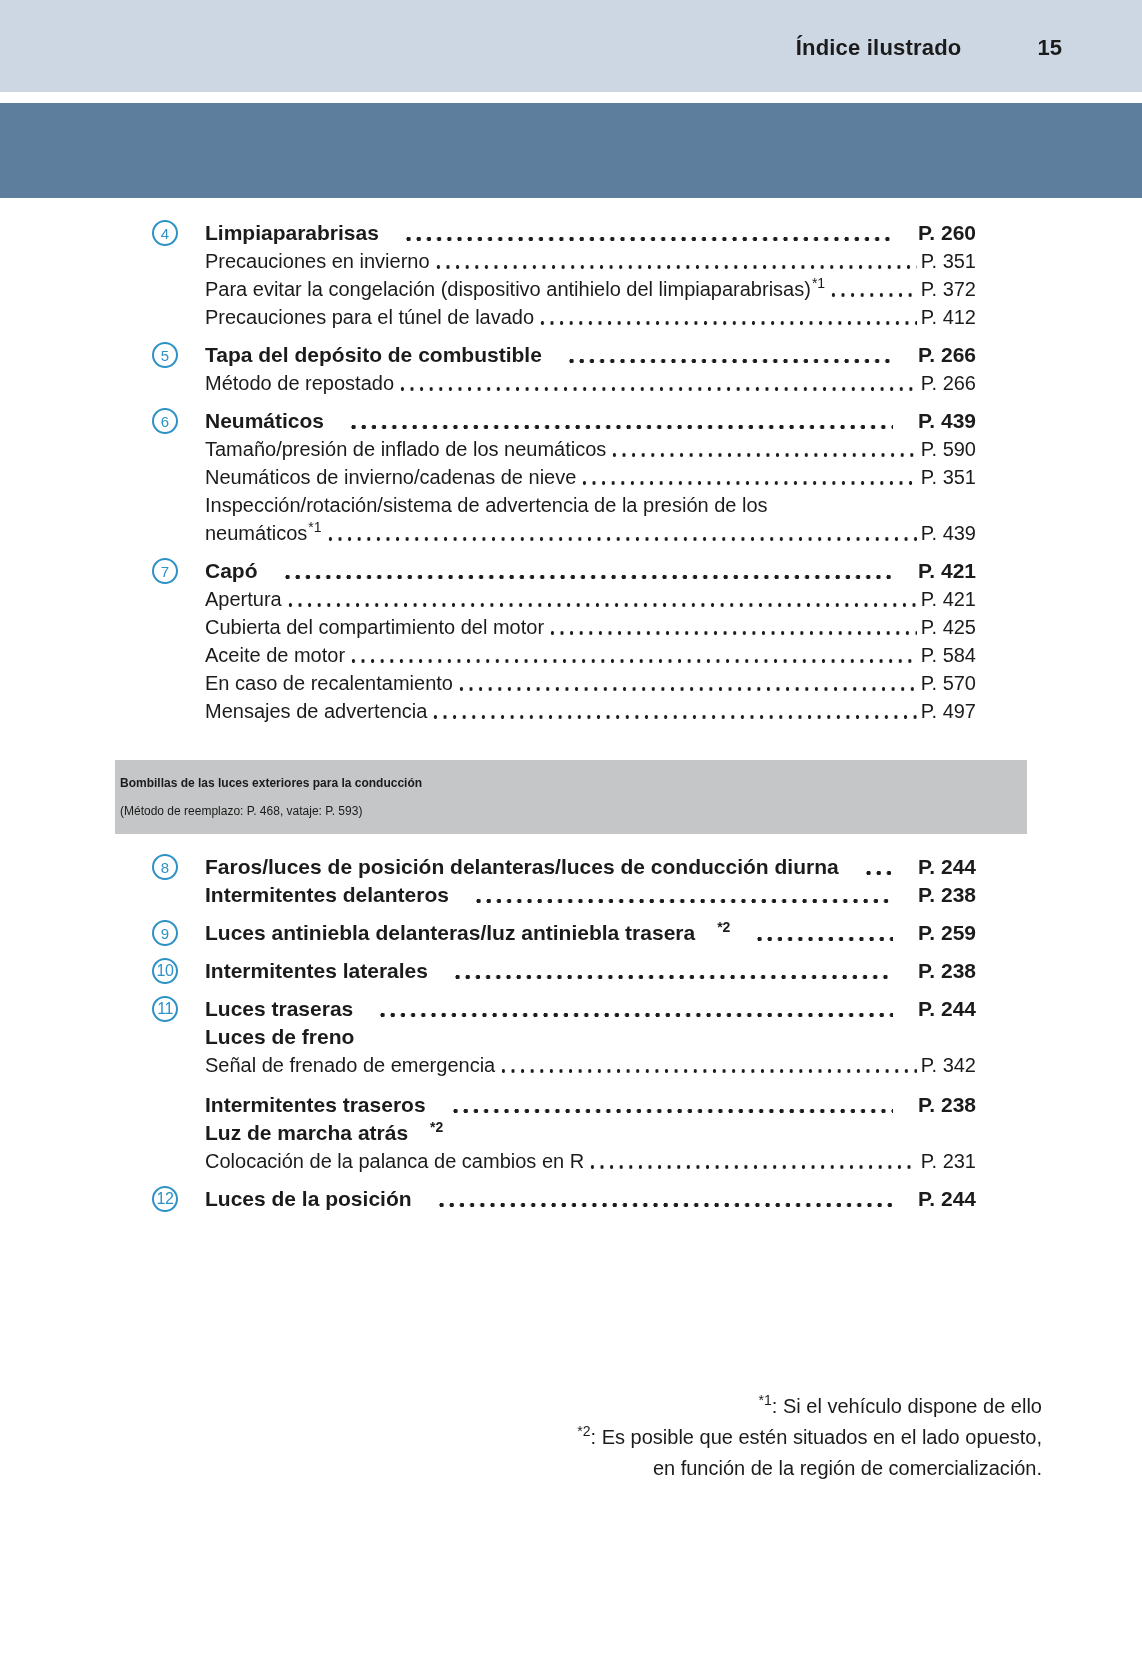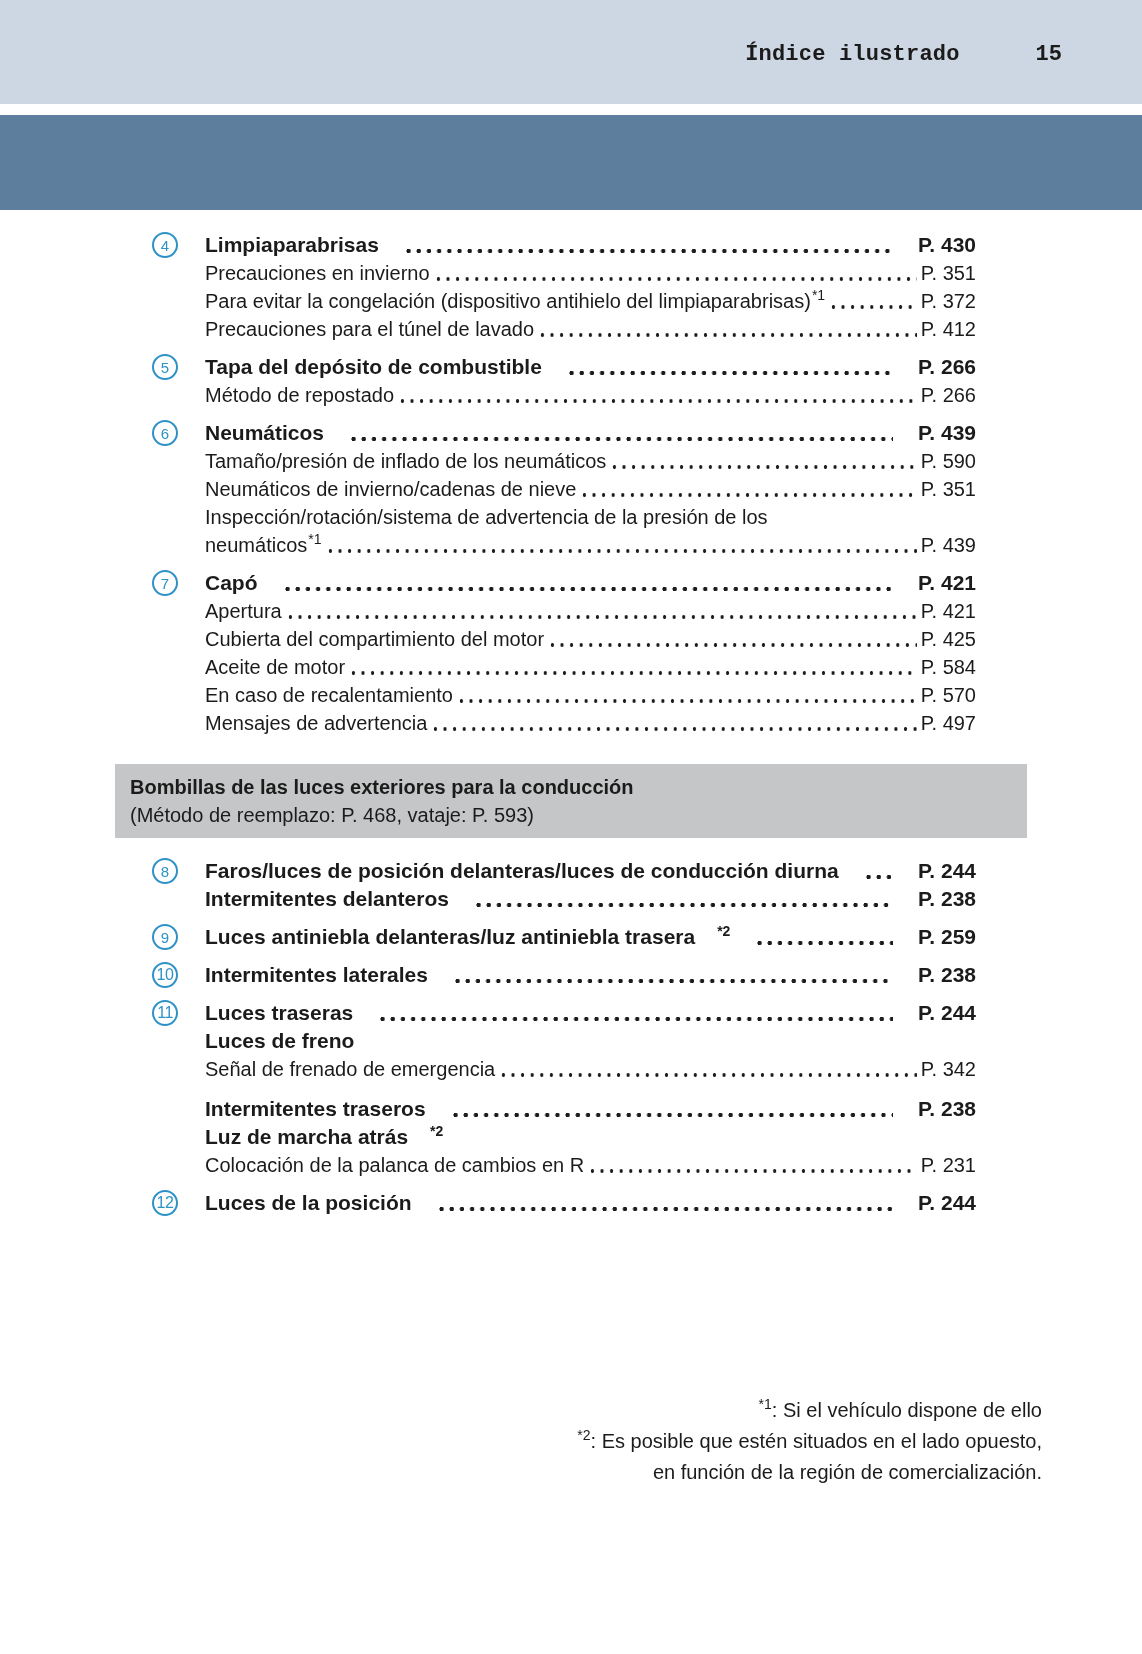--- a/index.html
+++ b/index.html
@@ -10,24 +10,23 @@
     --text:#1b1b1b;
   }
   *{box-sizing:border-box;}
   html,body{margin:0;padding:0;}
   body{
     width:1142px;height:1654px;overflow:hidden;background:#fff;
     font-family:"Liberation Sans",sans-serif;color:var(--text);
   }
   
   .band-light{
-    height:104px;background:var(--band-light);
+    height:92px;background:var(--band-light);
     display:flex;align-items:center;justify-content:flex-end;
     padding:4px 80px 0 0;
-    font-family:Liberation Mono, monospace;
   }
   .header-title{font-size:22px;font-weight:600;letter-spacing:.2px;margin-right:76px;}
   .header-page{font-size:22px;font-weight:700;}
   .band-dark{height:95px;background:var(--band-dark);margin-top:11px;}
 
   
   .content{margin:21px 166px 0 152px;}
   .group{position:relative;padding-left:53px;margin-top:10px;}
   .group:first-child{margin-top:0;}
   .badge{
@@ -49,24 +48,24 @@
     background-size:9.6px 6px;background-repeat:repeat-x;background-position:left center;
   }
   .row.bold .leader{
     background-image:radial-gradient(circle at 2.6px 50%, var(--text) 2px, transparent 2.4px);
     background-size:10.2px 6px;
   }
   .page-ref{white-space:nowrap;}
 
   
   .highlight{
-    margin:27px -51px 19px -37px;
+    margin:35px -51px 19px -37px;
     background:var(--gray);
-    padding:9px 12px 9px 15px;
-    font-size:20px;line-height:28px;
+    padding:9px 12px 9px 5px;
+    font-size:12px;line-height:28px;
   }
   .hl1{font-weight:600;}
 
   
   .footnotes{margin:178px 100px 0 0;text-align:right;font-size:20px;line-height:31px;}
   .fn-sup{font-size:14px;line-height:0;position:relative;top:-8px;}
 </style>
 </head>
 <body>
 
@@ -78,21 +77,21 @@
 
 <main class="content">
   <div>
       <section class="group">
     <span class="badge">4</span>
     <div class="rows">
           <div class="row bold">
     <span class="row-label">Limpiaparabrisas</span>
 
     <span class="leader"></span>
-    <span class="page-ref">P. 430</span>
+    <span class="page-ref">P. 260</span>
   </div>
           <div class="row">
     <span class="row-label">Precauciones en invierno</span>
 
     <span class="leader"></span>
     <span class="page-ref">P. 351</span>
   </div>
           <div class="row">
     <span class="row-label">Para evitar la congelación (dispositivo antihielo del limpiaparabrisas)</span>
     <span class="row-sup">*1</span>

